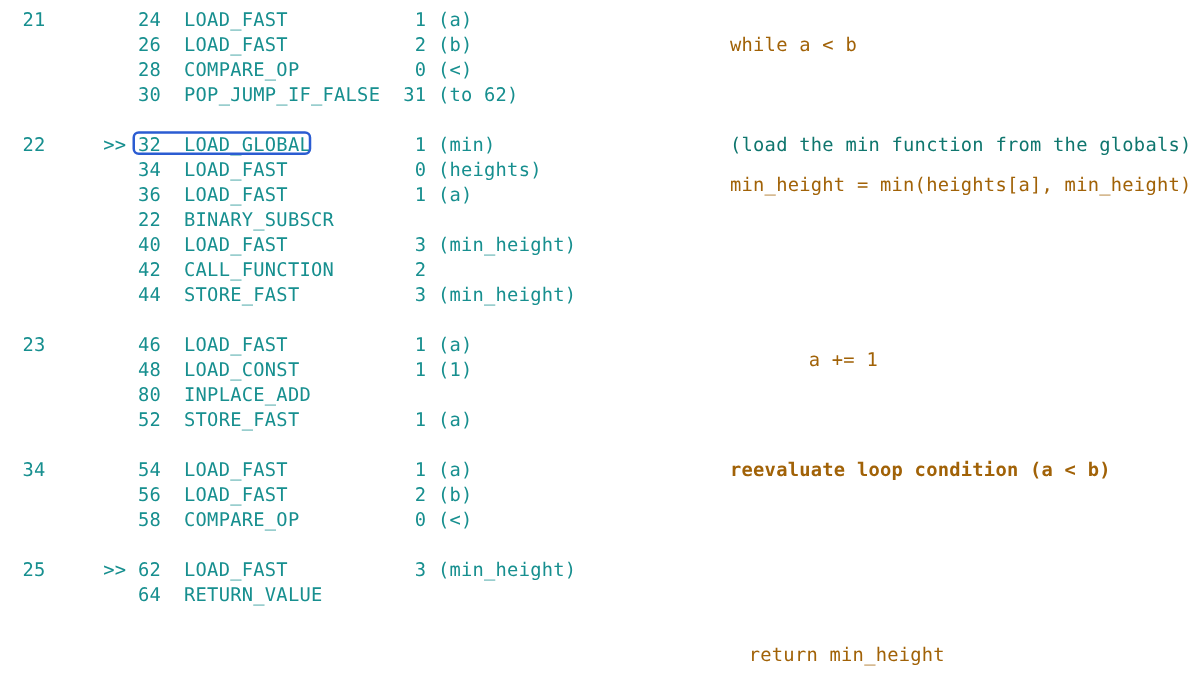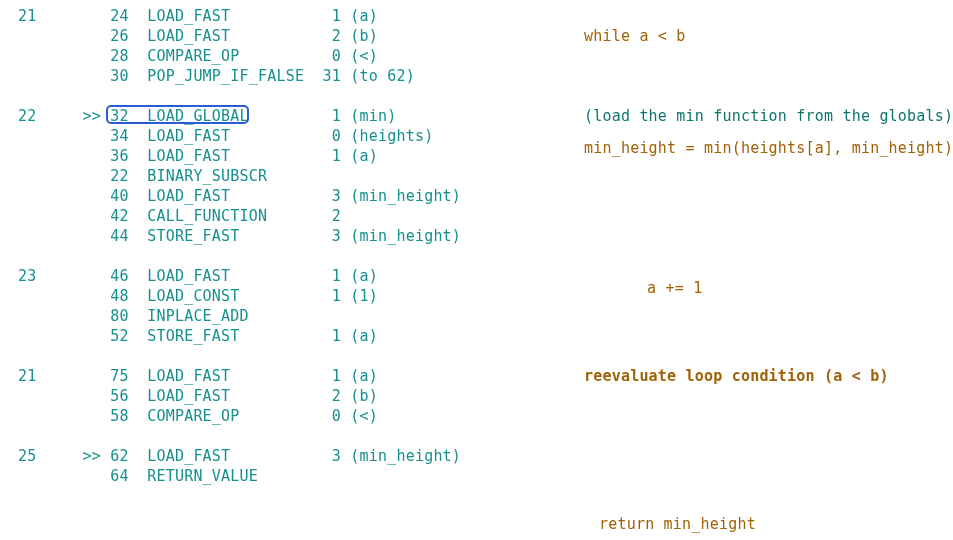--- a/index.html
+++ b/index.html
@@ -66,21 +66,21 @@
     <div class="row">          22  BINARY_SUBSCR</div>
     <div class="row">          40  LOAD_FAST           3 (min_height)</div>
     <div class="row">          42  CALL_FUNCTION       2</div>
     <div class="row">          44  STORE_FAST          3 (min_height)</div>
     <div class="row"> </div>
     <div class="row">23        46  LOAD_FAST           1 (a)</div>
     <div class="row">          48  LOAD_CONST          1 (1)</div>
     <div class="row">          80  INPLACE_ADD</div>
     <div class="row">          52  STORE_FAST          1 (a)</div>
     <div class="row"> </div>
-    <div class="row">21        75  LOAD_FAST           1 (a)</div>
+    <div class="row">34        54  LOAD_FAST           1 (a)</div>
     <div class="row">          56  LOAD_FAST           2 (b)</div>
     <div class="row">          58  COMPARE_OP          0 (&lt;)</div>
     <div class="row"> </div>
     <div class="row">25     &gt;&gt; 62  LOAD_FAST           3 (min_height)</div>
     <div class="row">          64  RETURN_VALUE</div>
   </div>
 <div class="anns" id="anns">
     <div class="ann red" style="top: 20px; left: 0px;">while a &lt; b</div>
     <div class="ann blue" style="top: 100px; left: 0px;">(load the min function from the globals)</div>
     <div class="ann red" style="top: 132px; left: 0px;">min_height = min(heights[a], min_height)</div>

